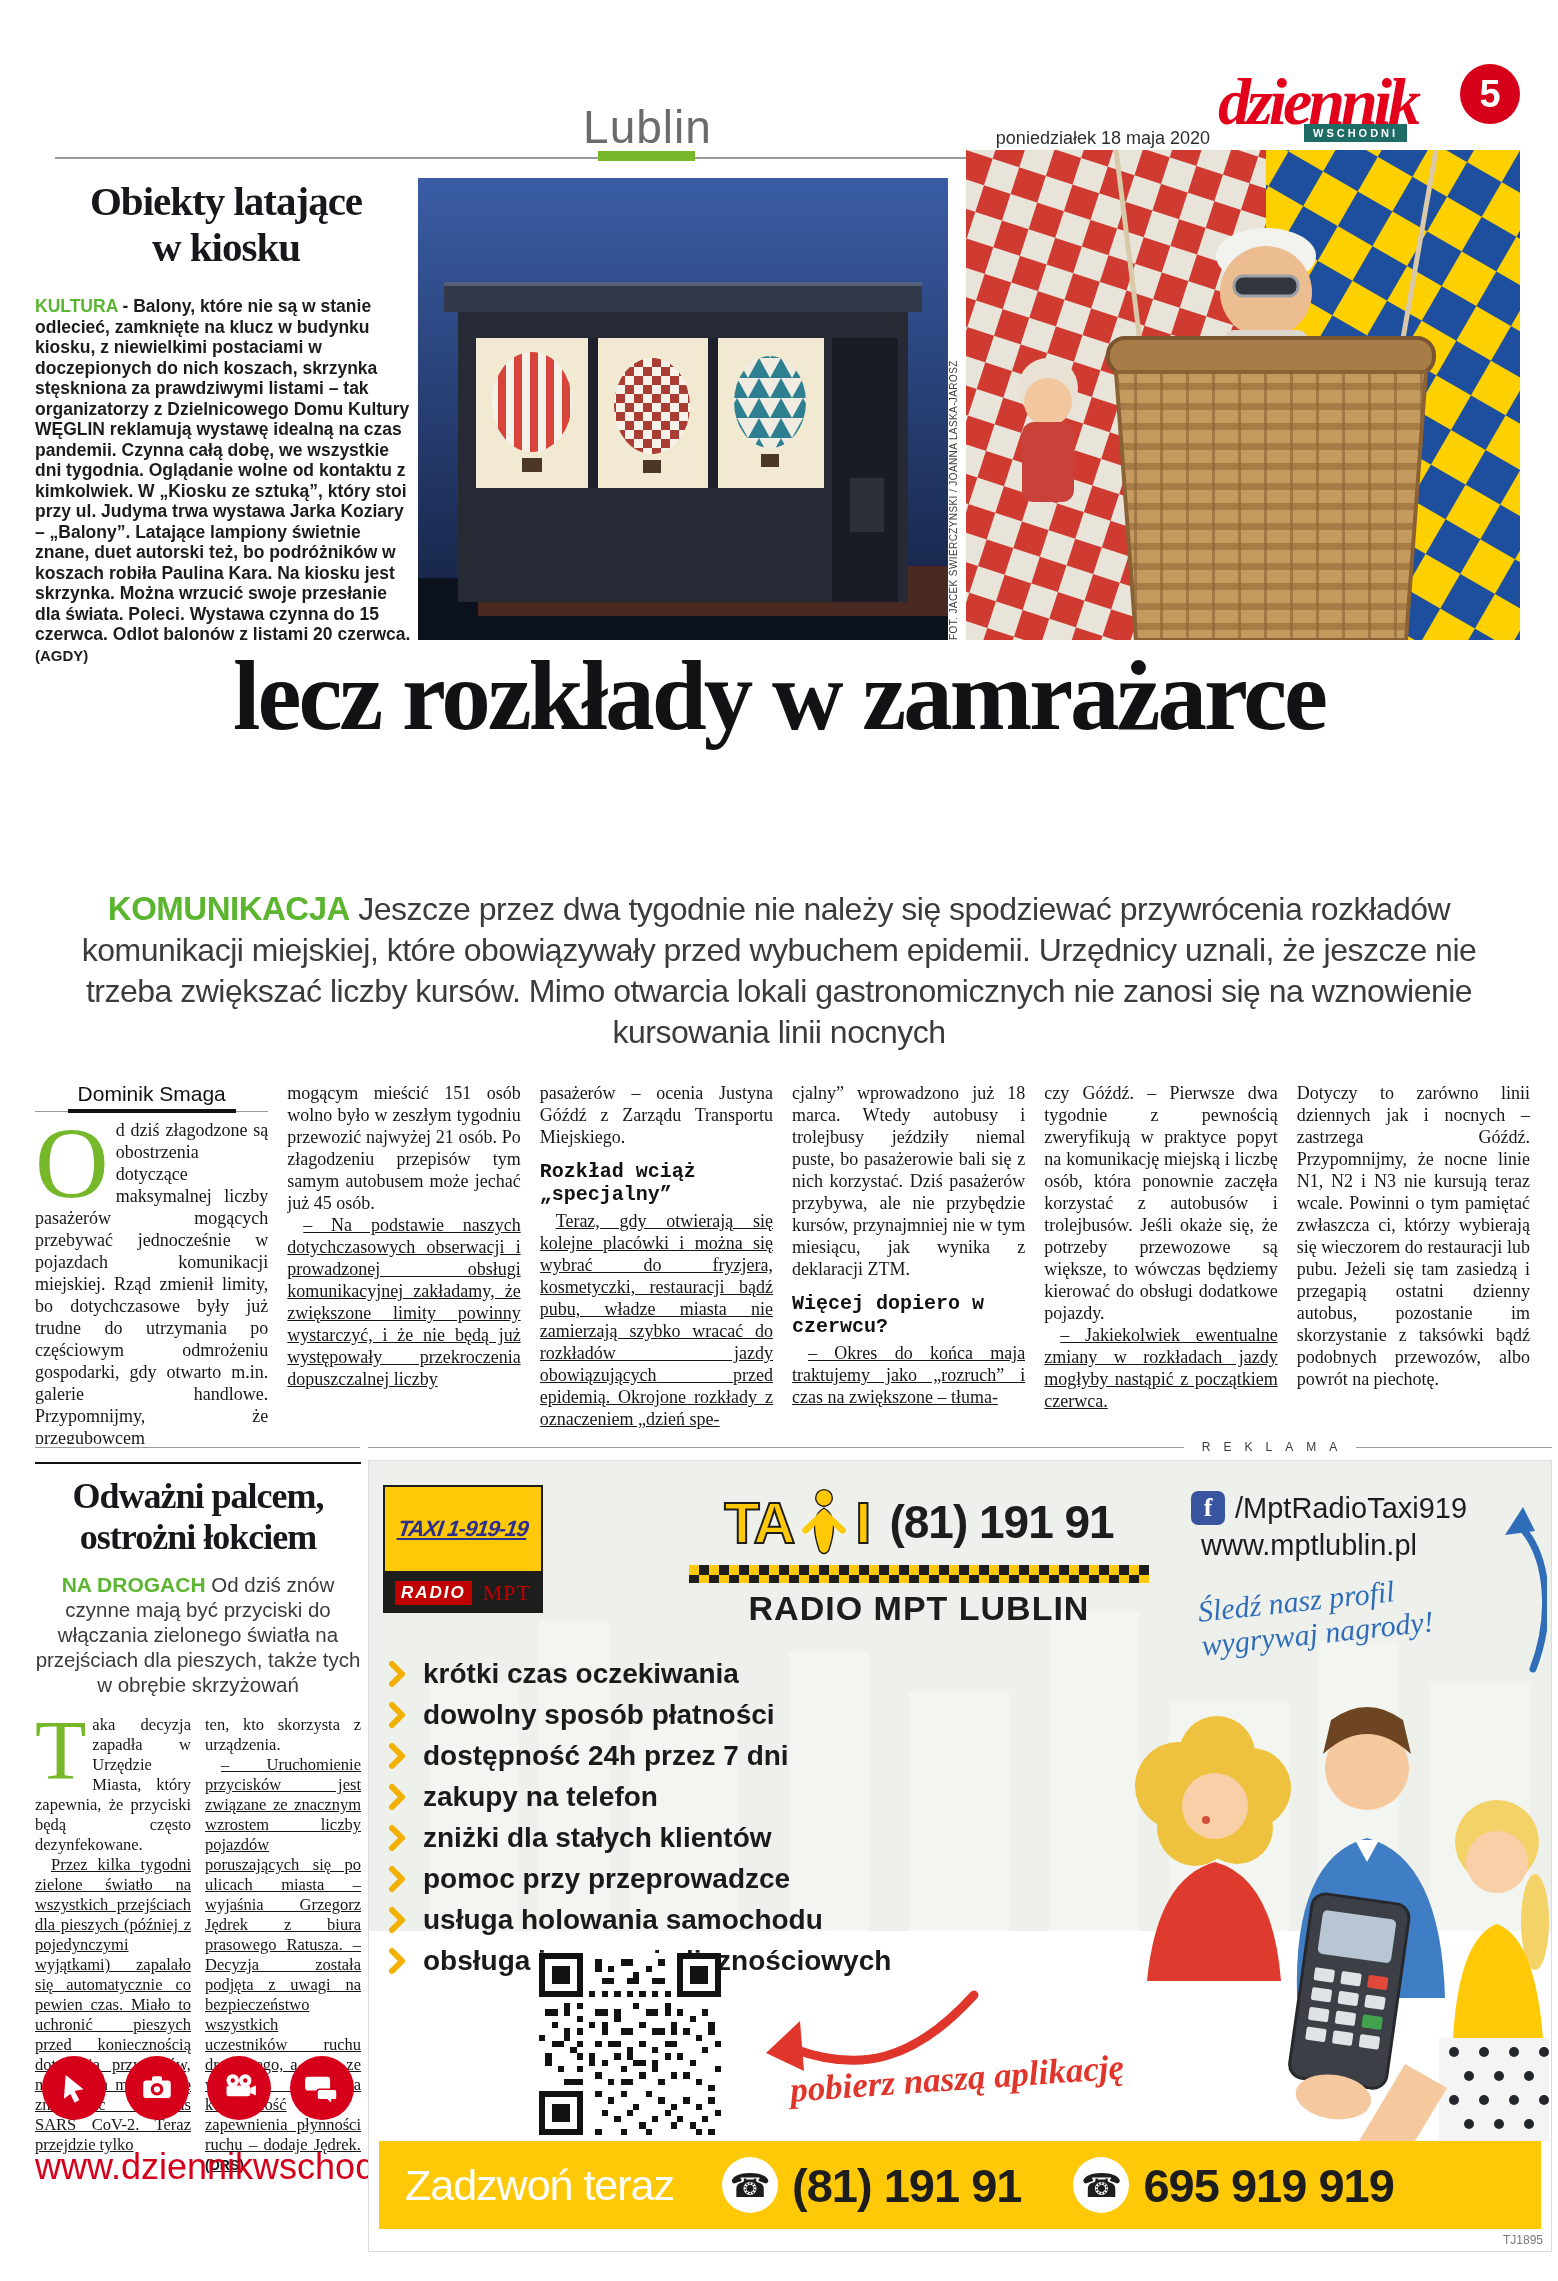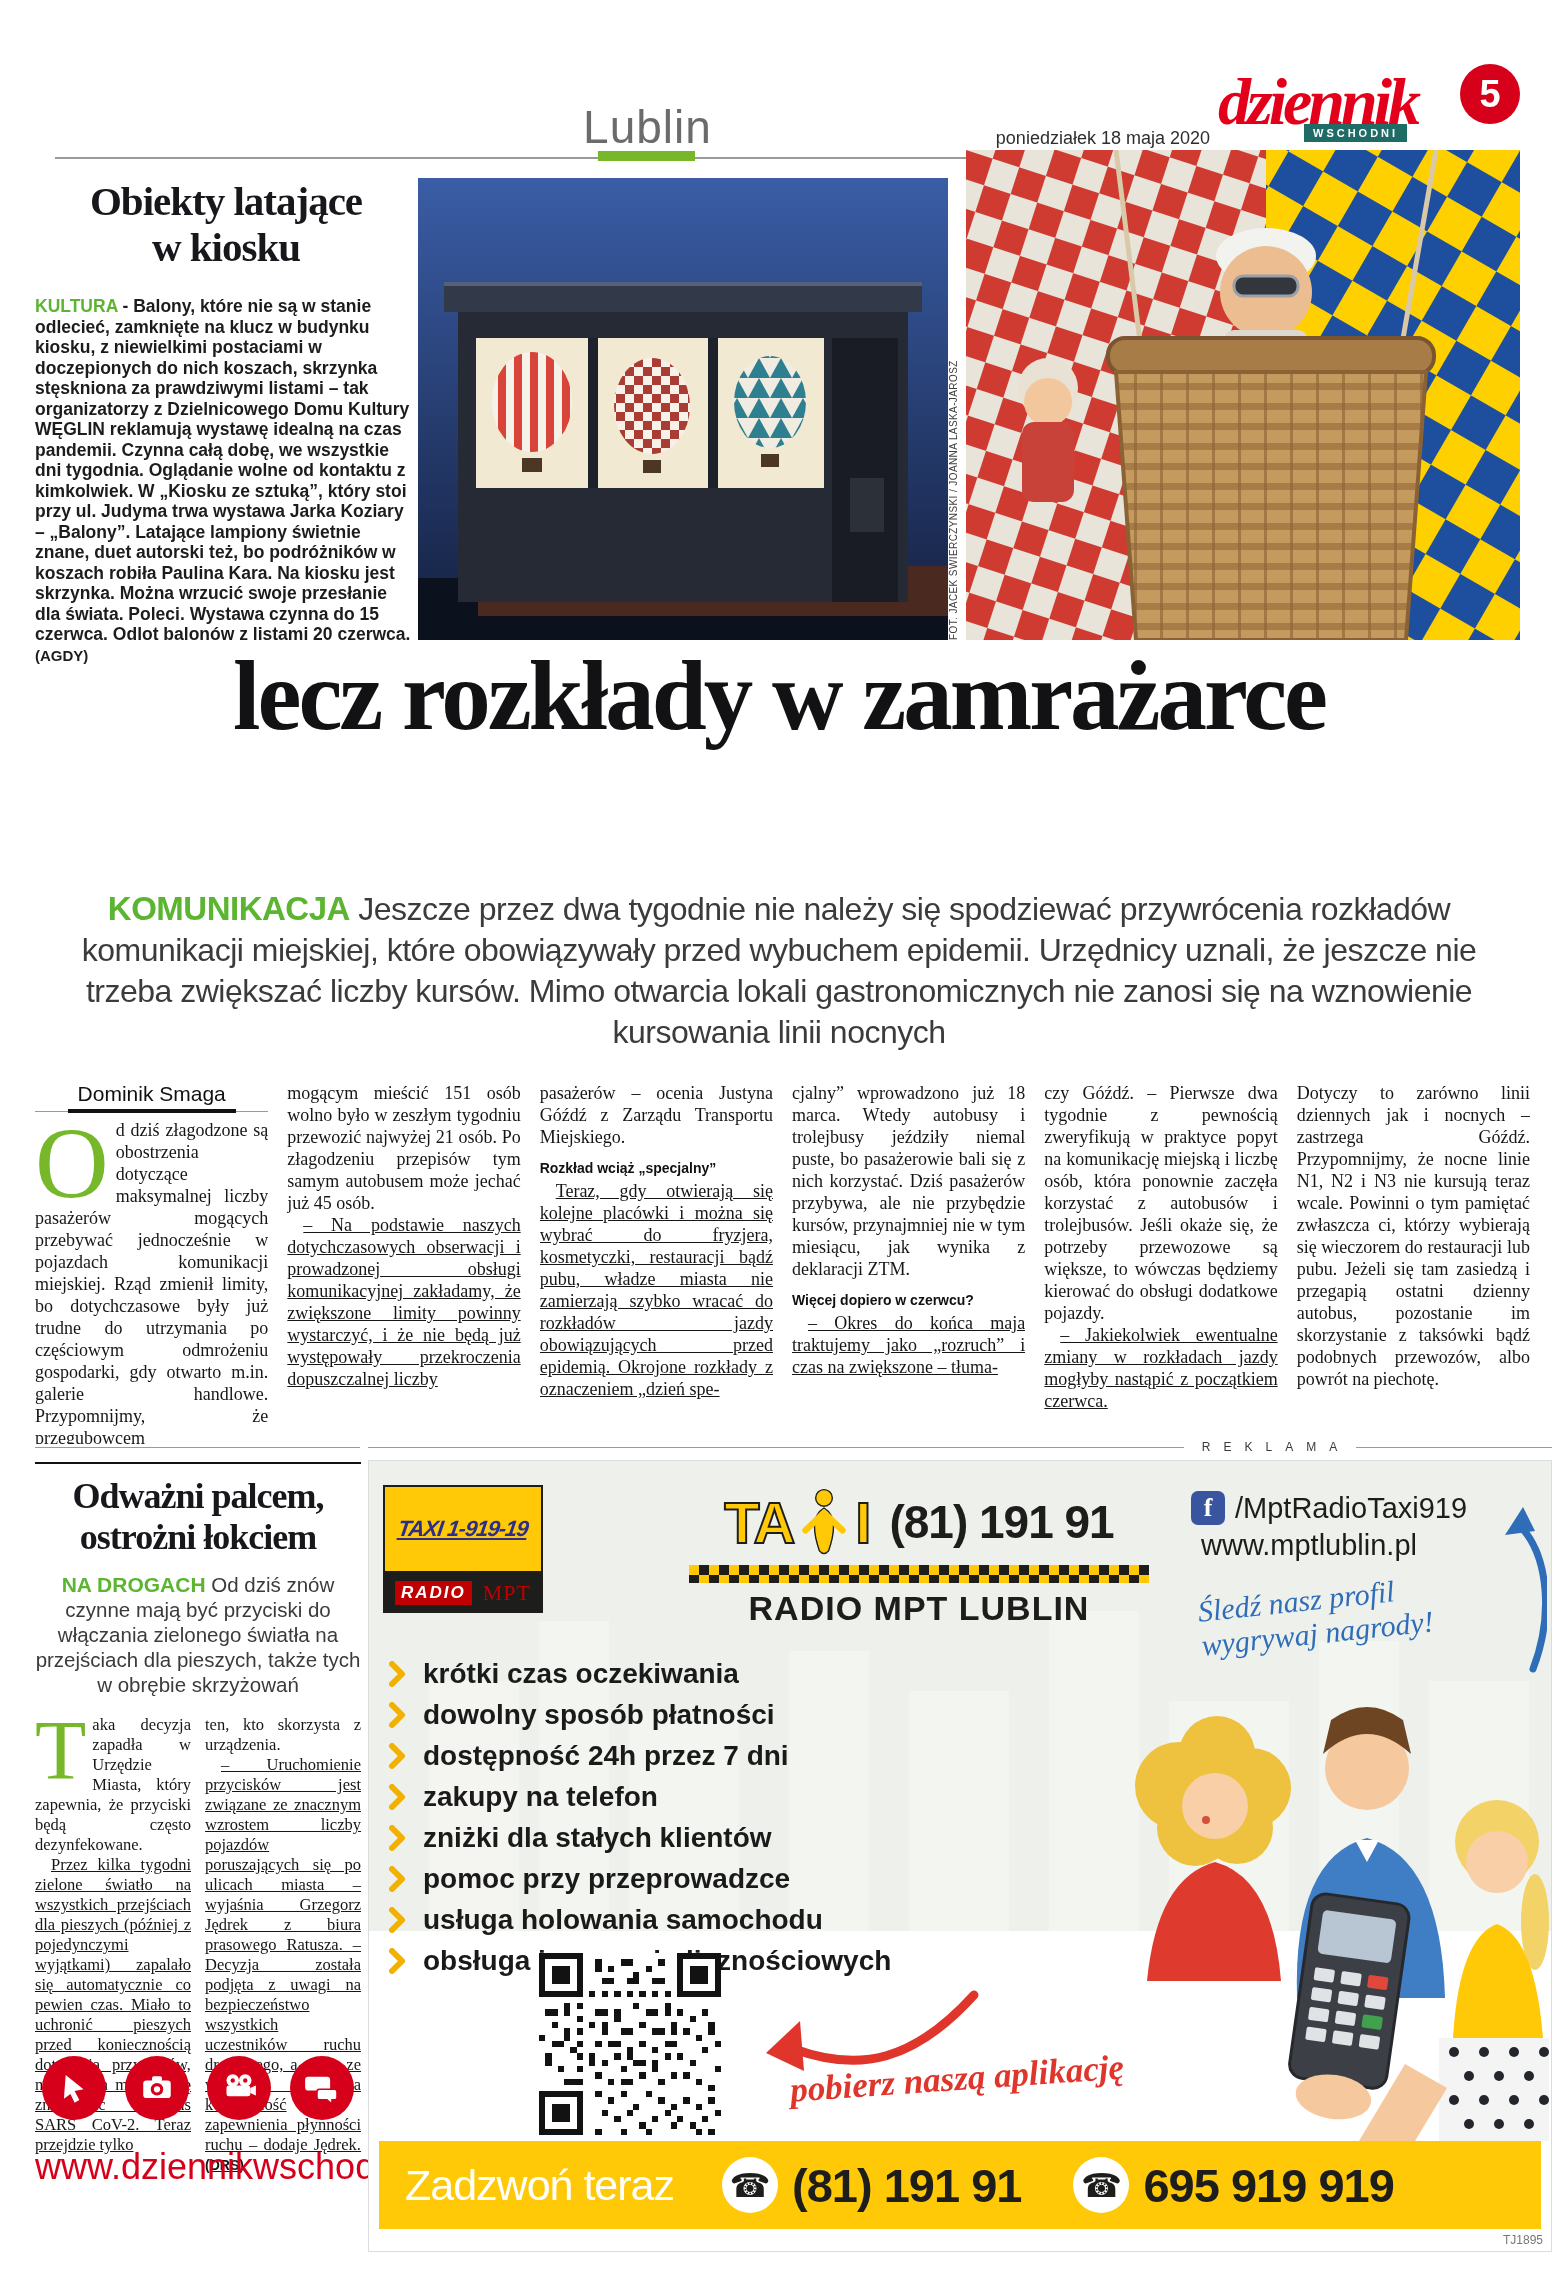--- a/index.html
+++ b/index.html
@@ -43,22 +43,22 @@
   .columns{position:absolute;left:35px;top:1082px;width:1495px;height:362px;display:flex;gap:19px;}
   .col{flex:1;overflow:hidden;}
   .col p,.rcol p{margin:0;font-family:"Liberation Serif","DejaVu Serif",serif;font-size:18px;
         line-height:22px;text-align:justify;color:#161616;}
   .col p.indent,.rcol p.indent{text-indent:16px;text-decoration:underline;}
   .byline{text-align:center;border-bottom:1px solid #9a9a9a;margin-bottom:7px;}
   .byline span{display:inline-block;font-size:21px;color:#111;padding:0 10px 3px;
         border-bottom:4px solid #111;margin-bottom:-2px;}
   .dropcap{float:left;color:#76b82a;font-family:"Liberation Serif",serif;font-size:102px;
         line-height:82px;margin:4px 7px 0 0;}
-  .subhead{margin:12px 0 4px;font-size:14px;font-weight:bold;color:#111;
-        font-family:Liberation Sans, sans-serif;}
+  .subhead{margin:12px 0 4px;font-size:20px;font-weight:bold;color:#111;
+        font-family:Liberation Mono, monospace;}
   
   .rule-left{position:absolute;left:35px;top:1447px;width:325px;border-top:1px solid #9a9a9a;}
   .reklama{position:absolute;left:368px;top:1440px;width:1184px;display:flex;align-items:center;
         font-size:12px;letter-spacing:13px;color:#3a3a3a;}
   .reklama::before{content:"";flex:5;border-top:1px solid #9a9a9a;margin-right:18px;}
   .reklama::after{content:"";flex:1.2;border-top:1px solid #9a9a9a;margin-left:6px;}
   
   .roads{position:absolute;left:35px;top:1462px;width:326px;border-top:2px solid #111;padding-top:12px;}
   .roads h2{margin:0;text-align:center;font-family:"Liberation Serif",serif;font-weight:bold;
         font-size:36px;line-height:41px;color:#17171c;letter-spacing:-1px;}

